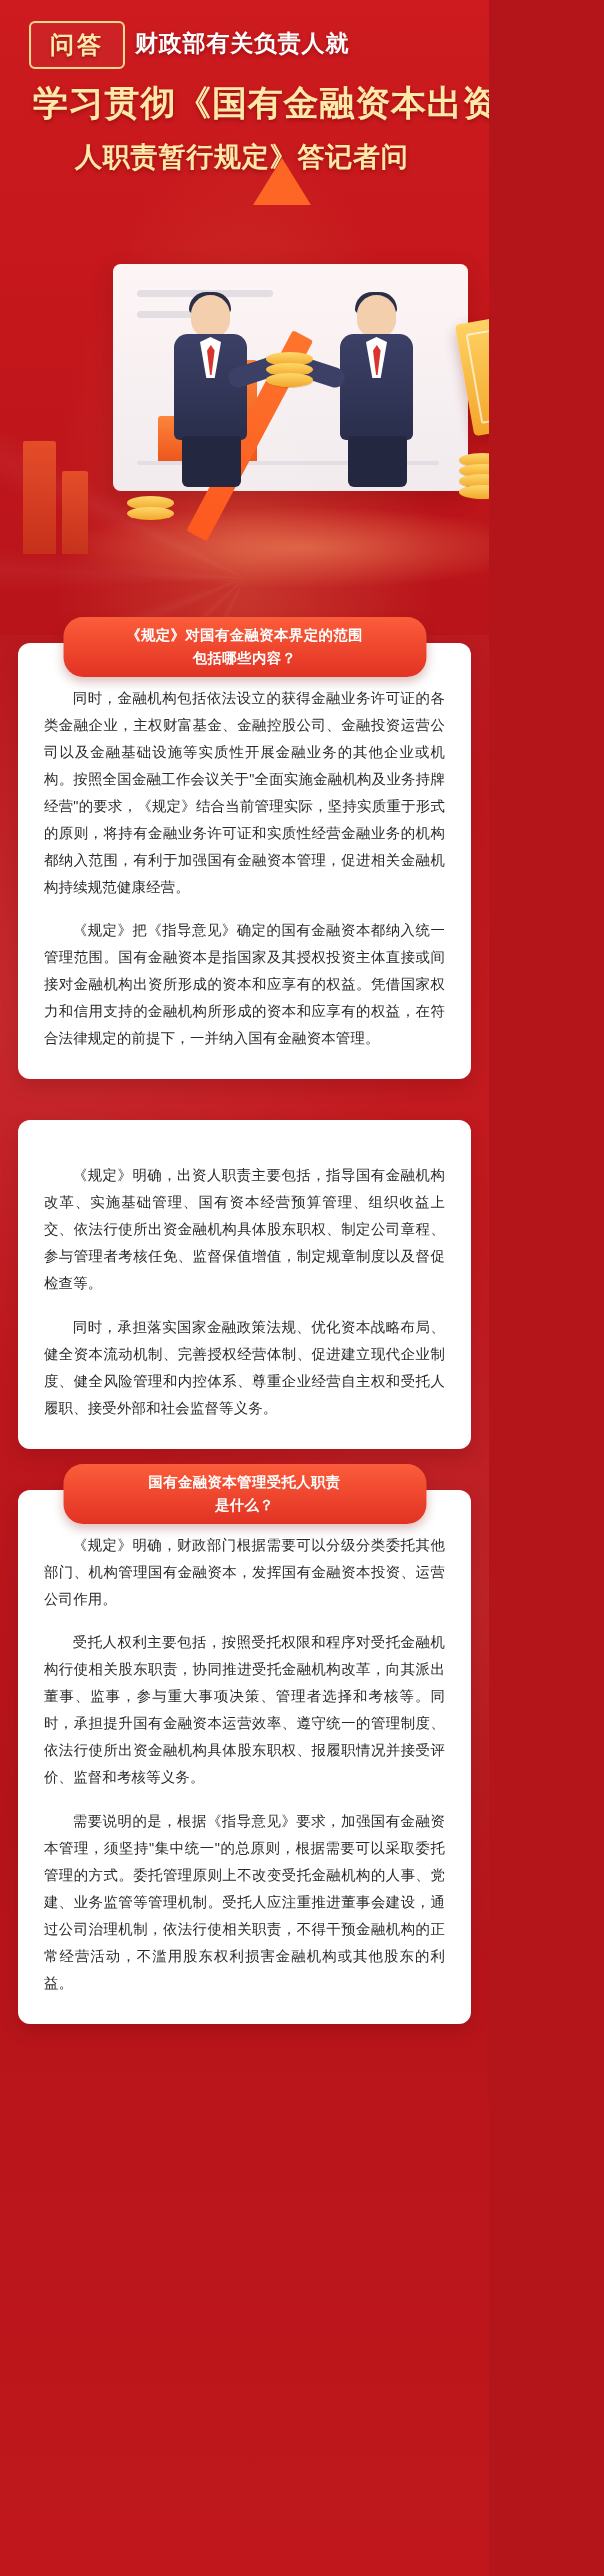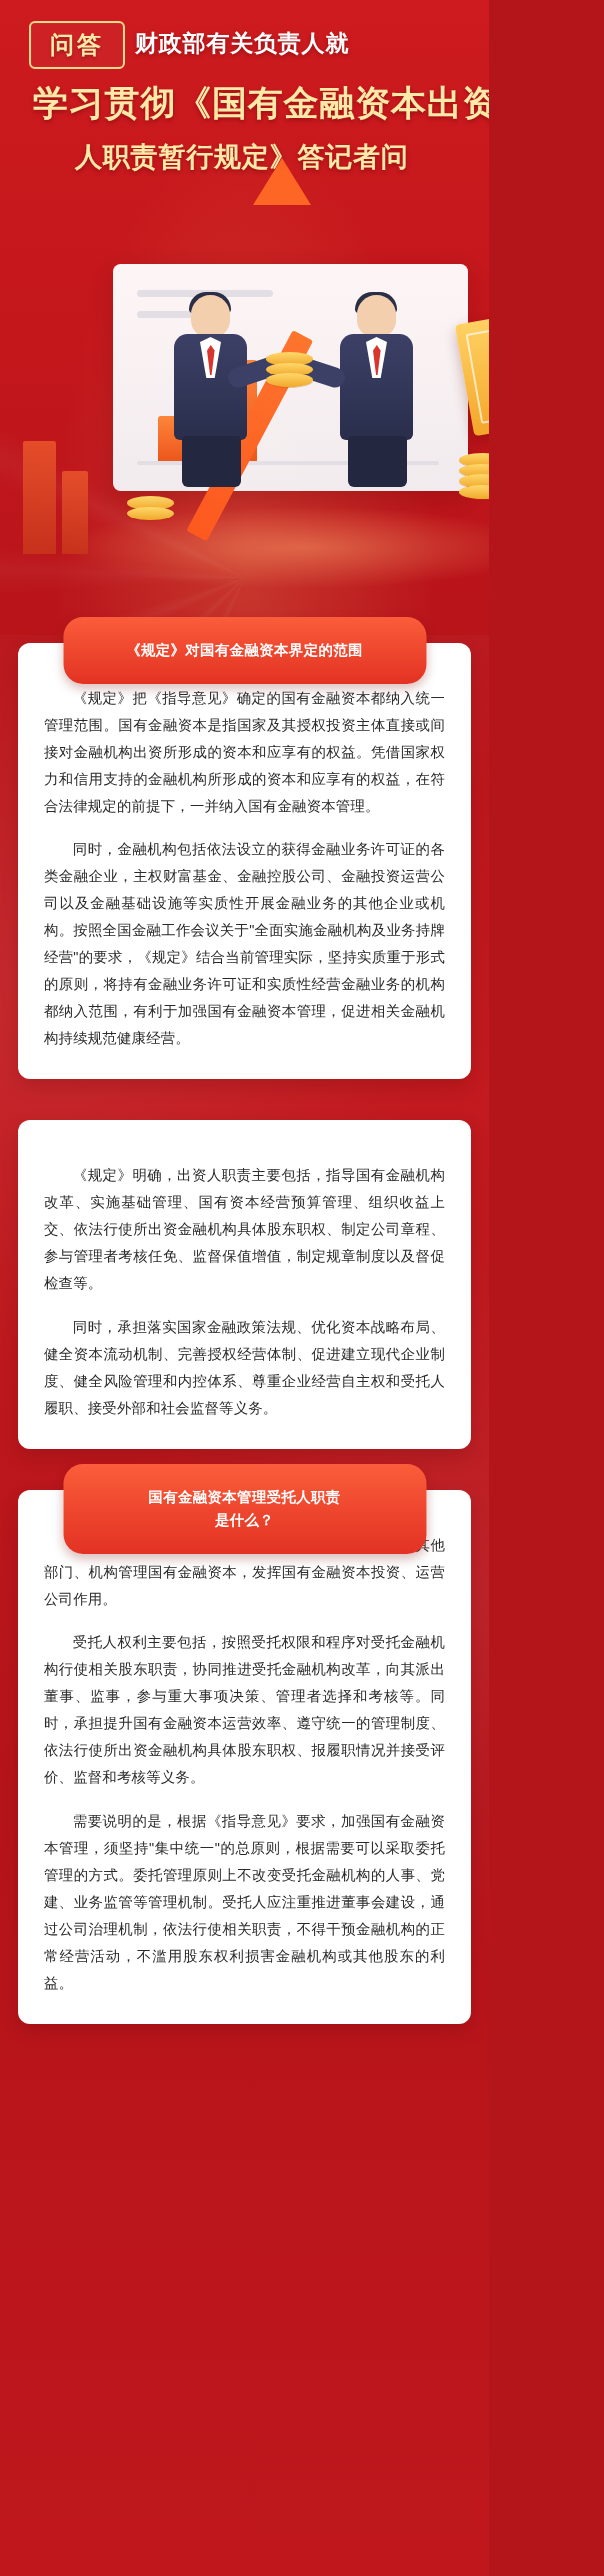--- a/index.html
+++ b/index.html
@@ -329,21 +329,21 @@
     color: #fff;
     font-size: 14.4px;
     font-weight: bold;
     line-height: 23px;
     text-align: center;
     letter-spacing: 0.4px;
   }
   .sec-title.two-line {
     top: -26px;
     line-height: 23px;
-    padding: 22px 23px;
+    padding: 7px 23px;
   }
   .sec-title .t2 {
     display: block;
   }
   p.para {
     margin: 0 0 16.6px 0;
     font-size: 14.4px;
     line-height: 27px;
     color: #2a2a2a;
     text-align: justify;
@@ -435,23 +435,24 @@
       <div class="coinstack" style="left:127px;top:292px;">
         <div class="coin" style="top:0;"></div>
         <div class="coin" style="top:10.6px;"></div>
       </div>
     </div>
   </div>
 
   <div class="section first">
     <div class="sec-title two-line">
       <span>《规定》对国有金融资本界定的范围</span>
+      <span class="t2">包括哪些内容？</span>
     </div>
+    <p class="para">同时，金融机构包括依法设立的获得金融业务许可证的各类金融企业，主权财富基金、金融控股公司、金融投资运营公司以及金融基础设施等实质性开展金融业务的其他企业或机构。按照全国金融工作会议关于"全面实施金融机构及业务持牌经营"的要求，《规定》结合当前管理实际，坚持实质重于形式的原则，将持有金融业务许可证和实质性经营金融业务的机构都纳入范围，有利于加强国有金融资本管理，促进相关金融机构持续规范健康经营。</p>
     <p class="para">《规定》把《指导意见》确定的国有金融资本都纳入统一管理范围。国有金融资本是指国家及其授权投资主体直接或间接对金融机构出资所形成的资本和应享有的权益。凭借国家权力和信用支持的金融机构所形成的资本和应享有的权益，在符合法律规定的前提下，一并纳入国有金融资本管理。</p>
-    <p class="para">同时，金融机构包括依法设立的获得金融业务许可证的各类金融企业，主权财富基金、金融控股公司、金融投资运营公司以及金融基础设施等实质性开展金融业务的其他企业或机构。按照全国金融工作会议关于"全面实施金融机构及业务持牌经营"的要求，《规定》结合当前管理实际，坚持实质重于形式的原则，将持有金融业务许可证和实质性经营金融业务的机构都纳入范围，有利于加强国有金融资本管理，促进相关金融机构持续规范健康经营。</p>
   </div>
 
   <div class="section">
     <p class="para">《规定》明确，出资人职责主要包括，指导国有金融机构改革、实施基础管理、国有资本经营预算管理、组织收益上交、依法行使所出资金融机构具体股东职权、制定公司章程、参与管理者考核任免、监督保值增值，制定规章制度以及督促检查等。</p>
     <p class="para">同时，承担落实国家金融政策法规、优化资本战略布局、健全资本流动机制、完善授权经营体制、促进建立现代企业制度、健全风险管理和内控体系、尊重企业经营自主权和受托人履职、接受外部和社会监督等义务。</p>
   </div>
 
   <div class="section">
     <div class="sec-title two-line">
       <span>国有金融资本管理受托人职责</span>

